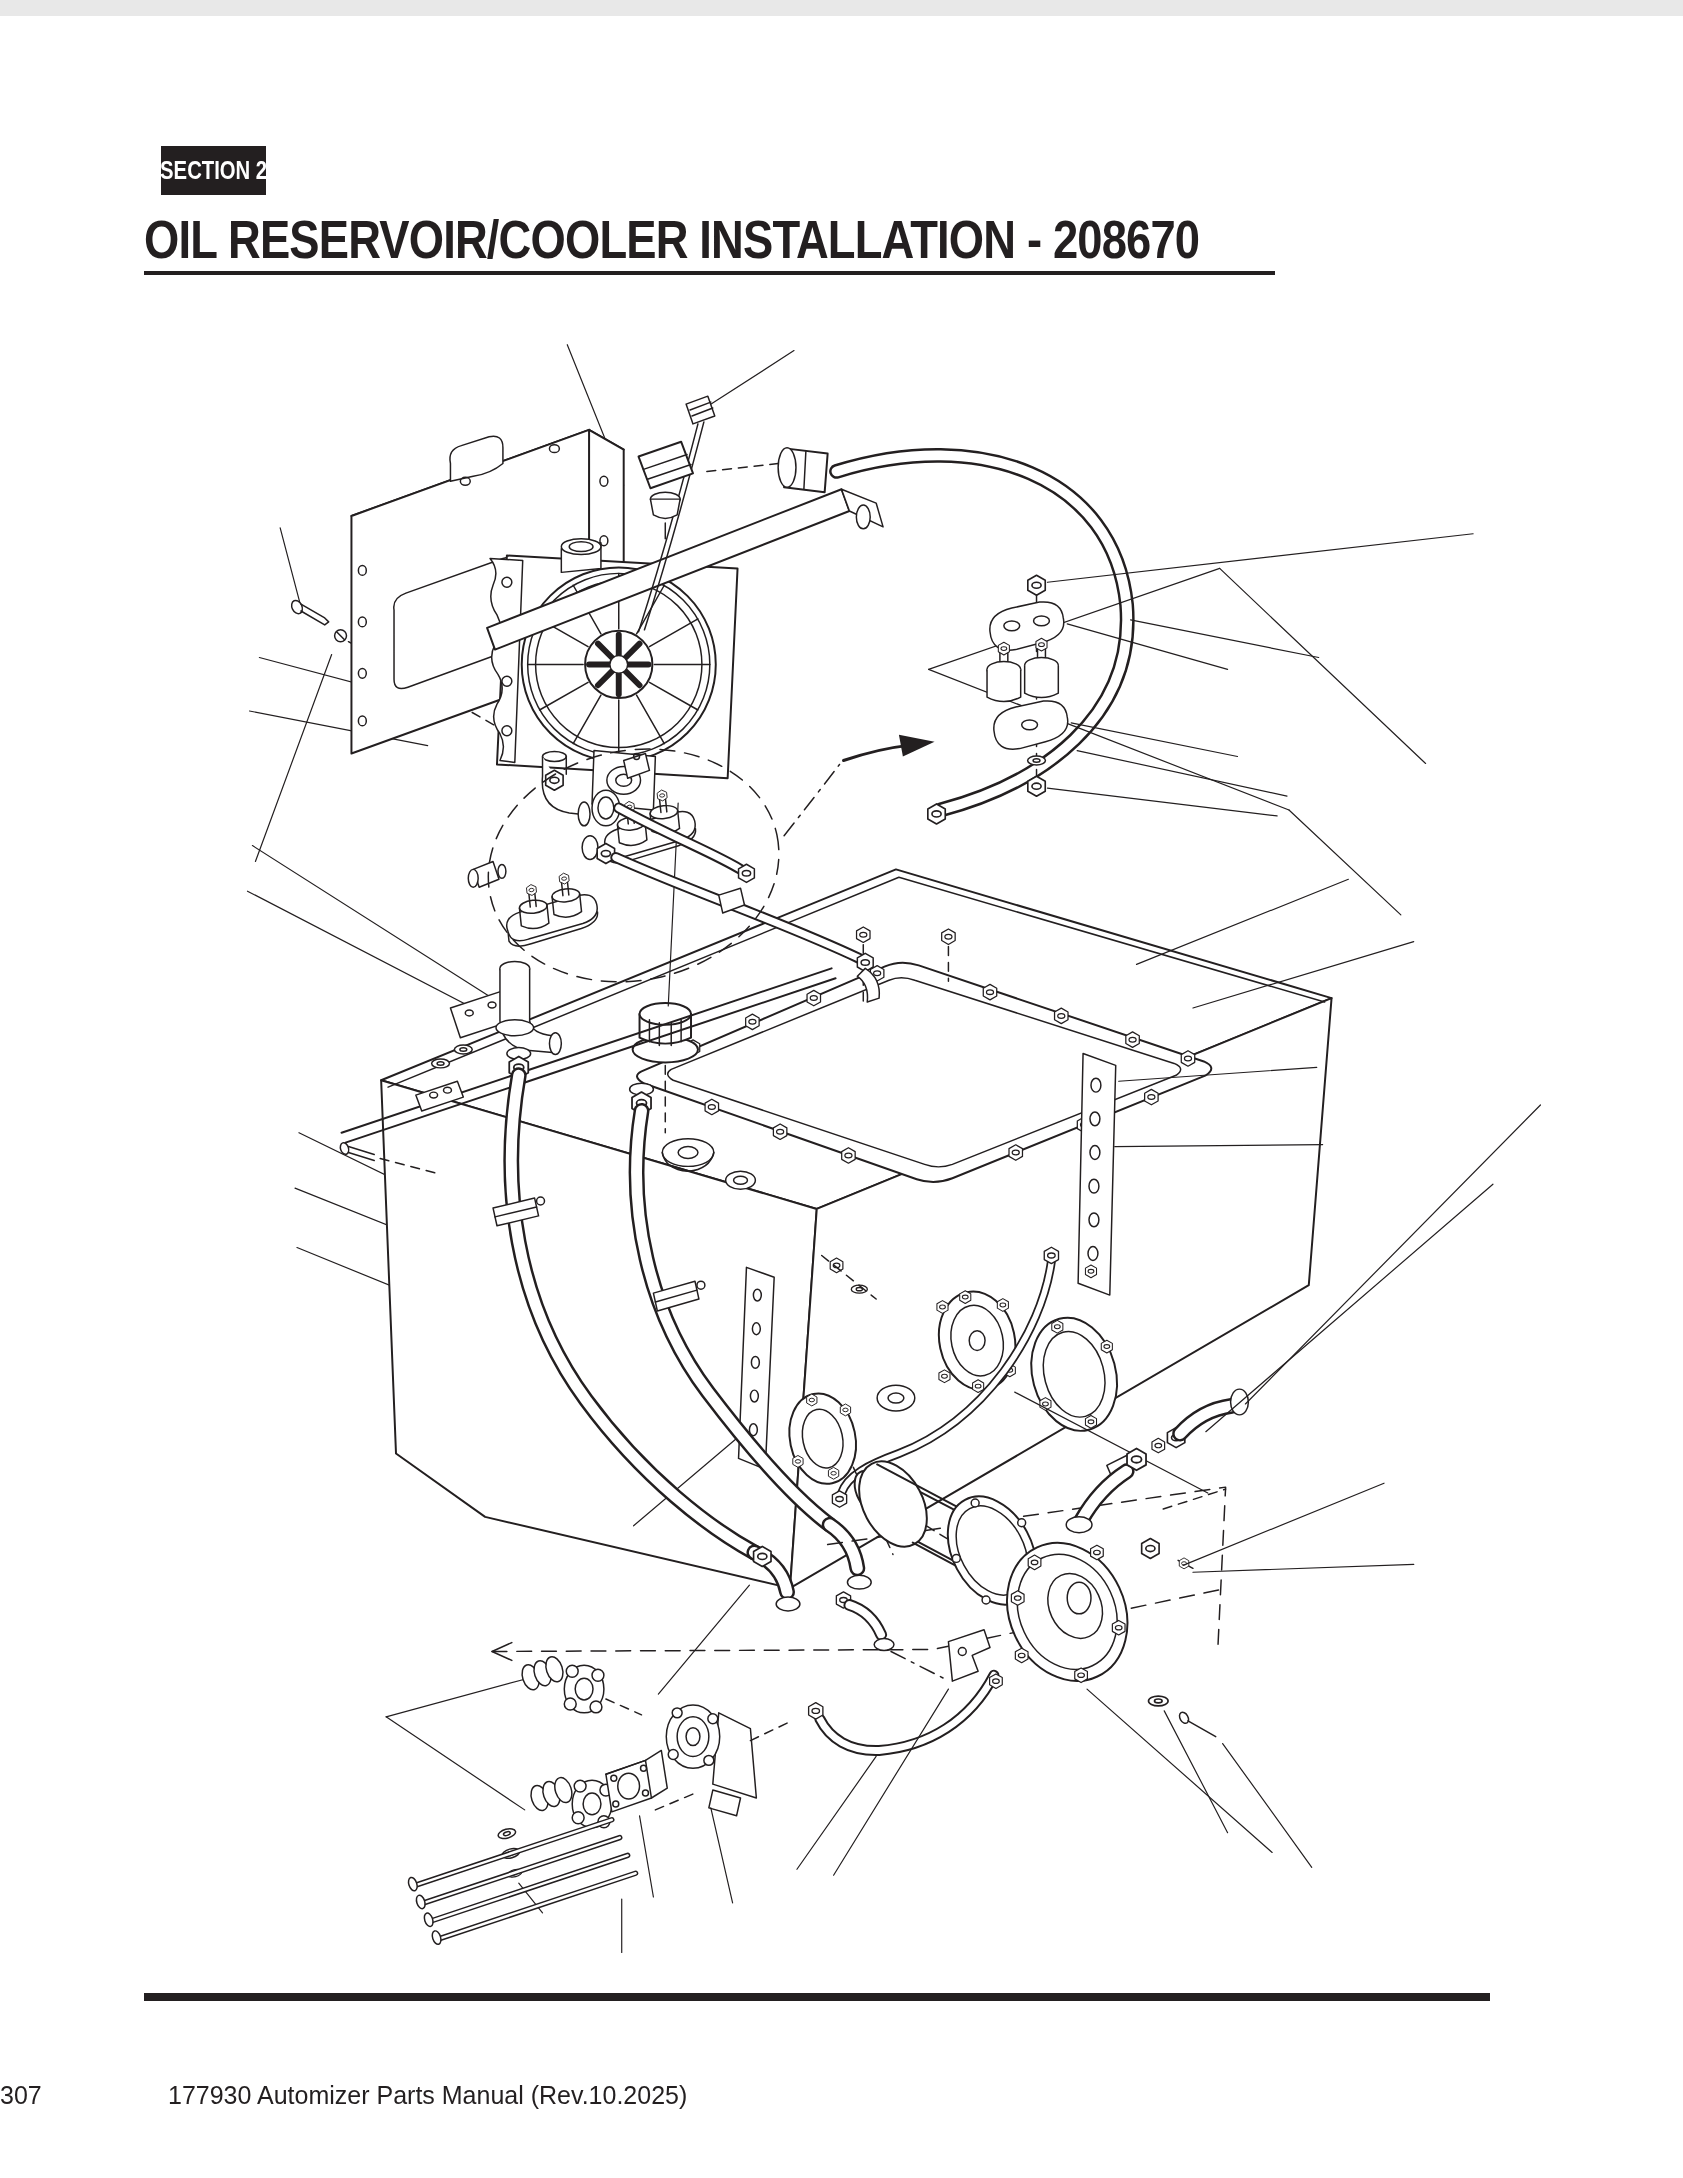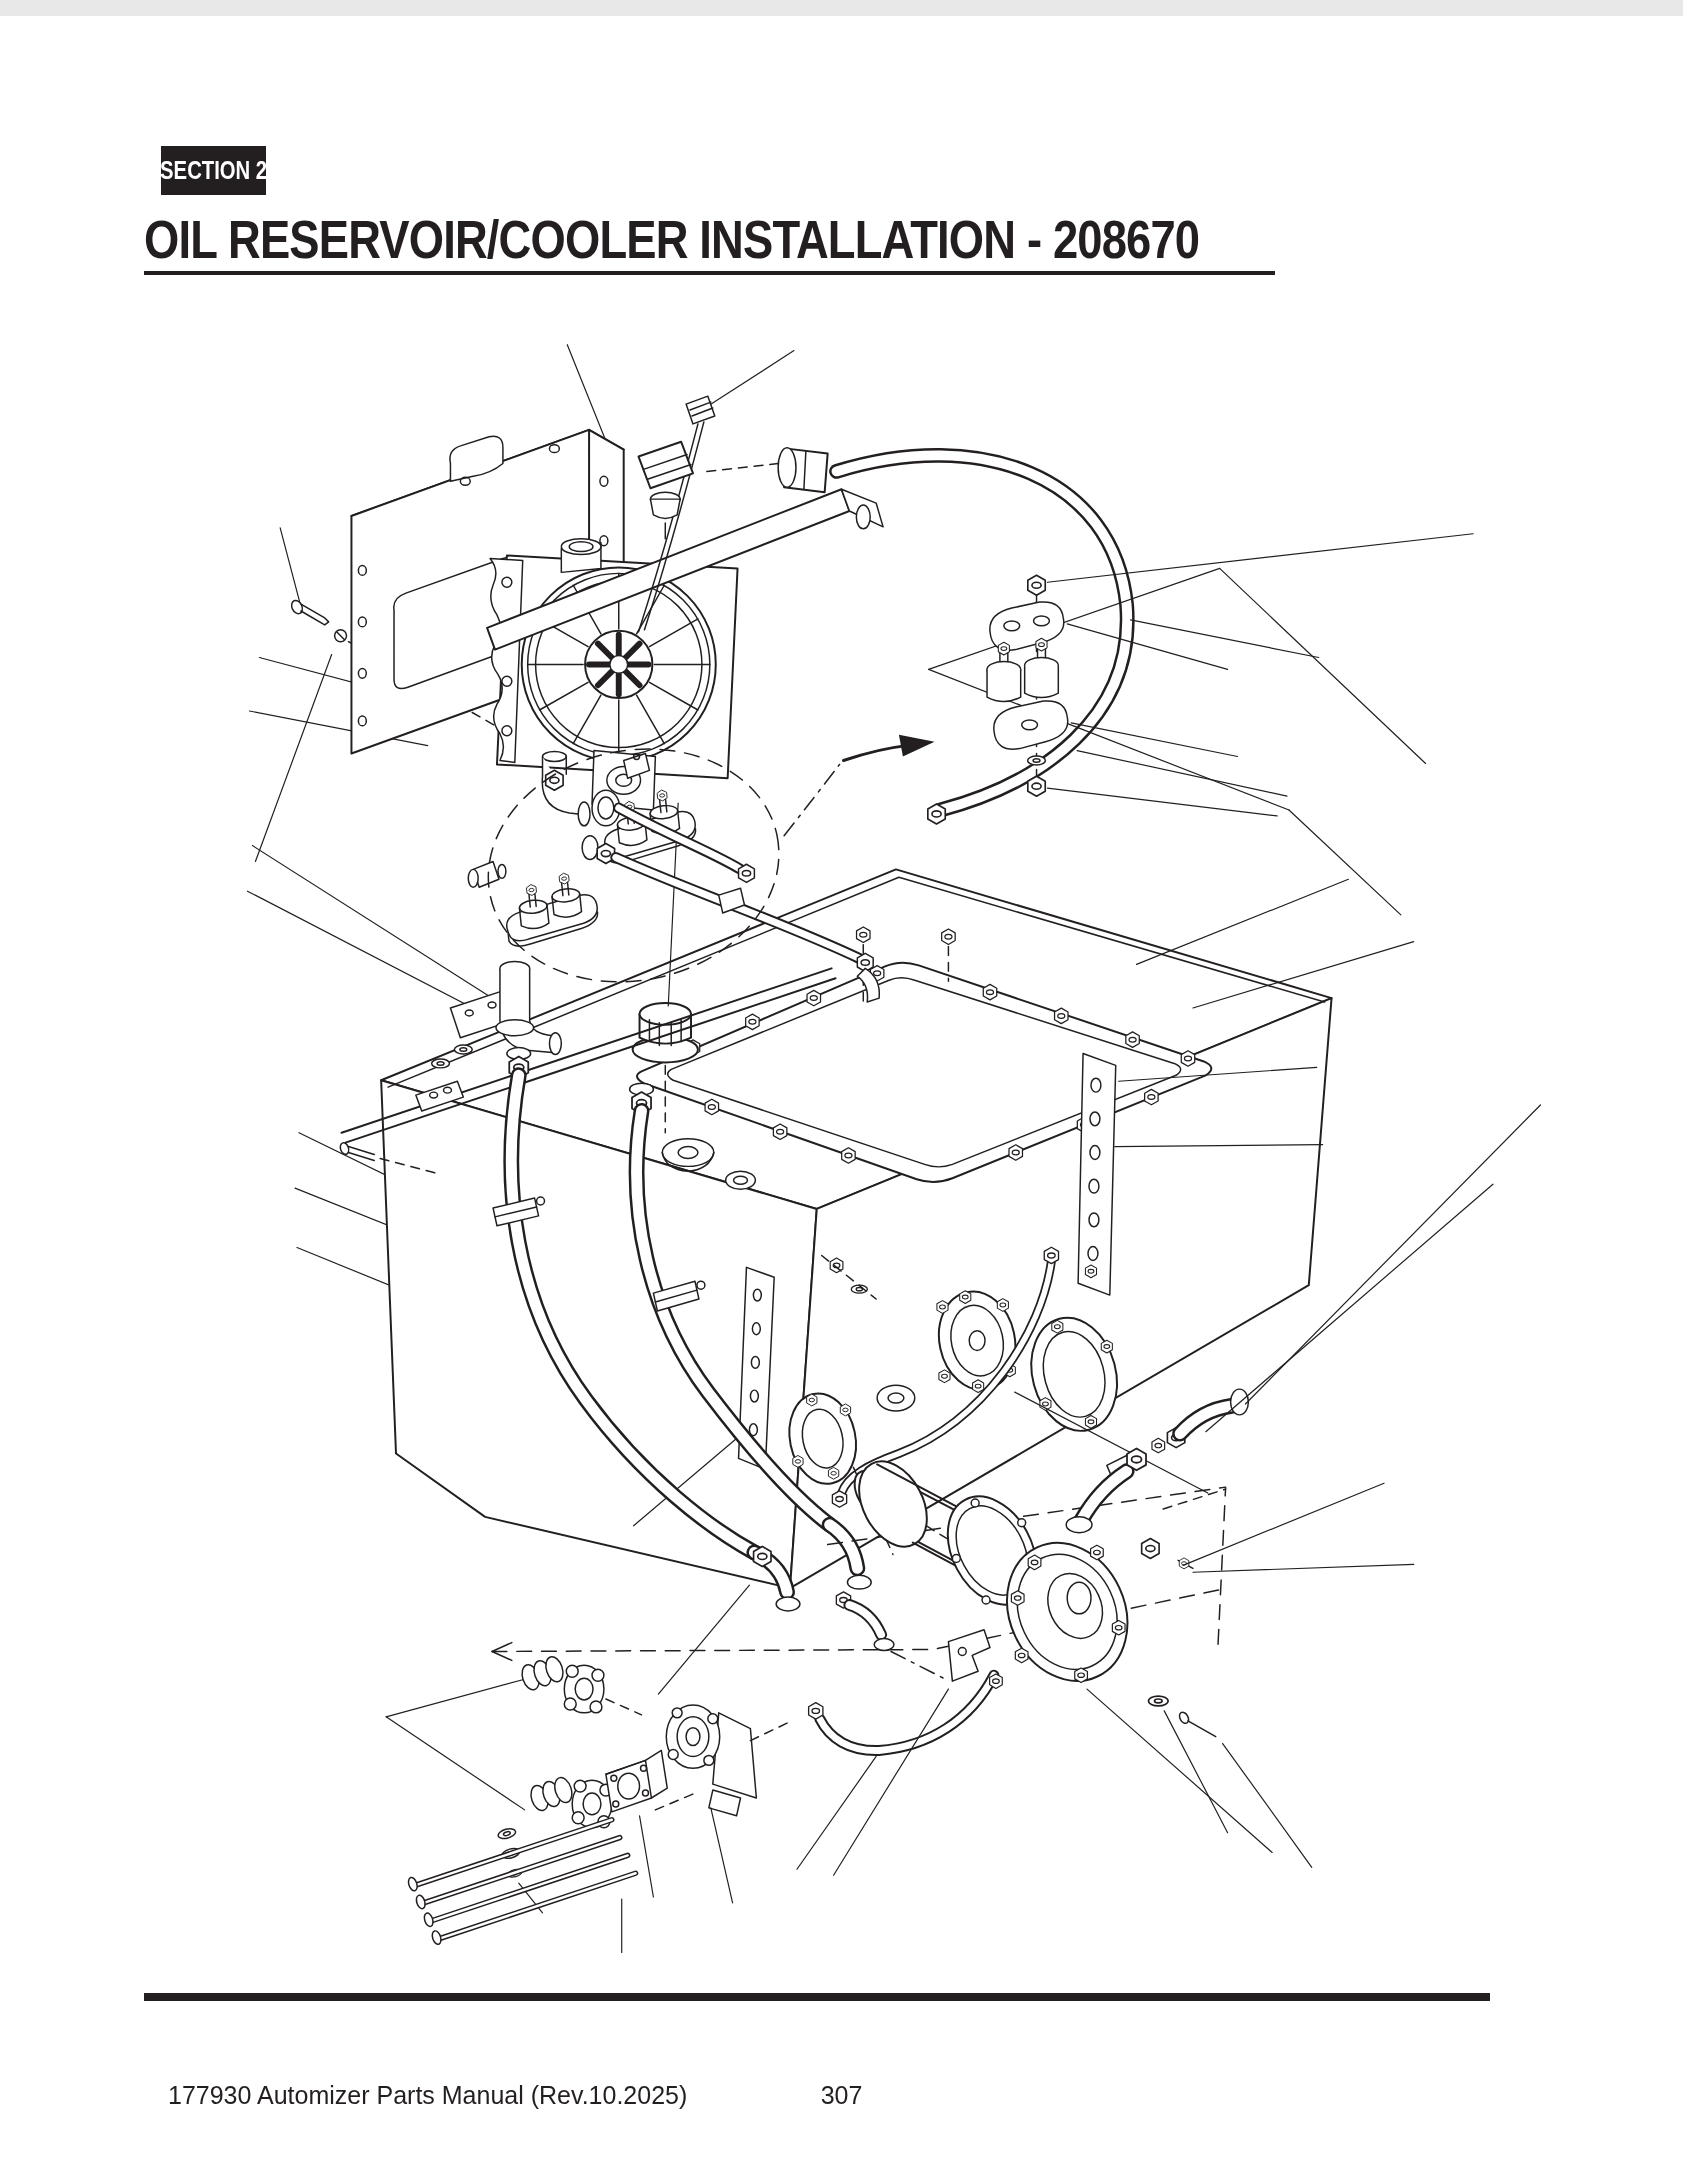--- a/index.html
+++ b/index.html
@@ -8,21 +8,21 @@
         font-family:"Liberation Sans", sans-serif;color:var(--ink);overflow:hidden;margin:16px auto;}
   .badge{position:absolute;left:161px;top:130px;width:105px;height:49px;background:var(--ink);
          display:flex;align-items:center;justify-content:center;}
   .badge span{color:#fff;font-weight:bold;font-size:26px;letter-spacing:0px;white-space:nowrap;
               transform:scaleX(0.78);transform-origin:center;}
   .title{position:absolute;left:144px;top:192px;font-weight:bold;font-size:54px;white-space:nowrap;
          transform:scaleX(0.84);transform-origin:left;letter-spacing:-1px;}
   .rule-thin{position:absolute;left:144px;top:255px;width:1131px;height:4px;background:var(--ink);}
   .rule-thick{position:absolute;left:144px;top:1977px;width:1346px;height:8px;background:var(--ink);}
   .footer-left{position:absolute;left:168px;top:2065px;font-size:25px;}
-  .footer-page{position:absolute;left:0;top:2065px;width:1683px;text-align:center;font-size:25px;}
+  .footer-page{position:absolute;left:0;top:2065px;width:1683px;font-size:25px;}
   svg.diag{position:absolute;left:0;top:0;width:1683px;height:2178px;}
   
   .k {fill:none;stroke:var(--ink);stroke-width:2;stroke-linejoin:round;stroke-linecap:round;}
   .kf{fill:#fff;stroke:var(--ink);stroke-width:2;stroke-linejoin:round;}
   .t {stroke-width:1.5;}
   .ld{stroke-width:1.2;}
   .hb{fill:none;stroke:var(--ink);stroke-linecap:round;}
   .hw{fill:none;stroke:#fff;stroke-linecap:round;}
   .d1{stroke-dasharray:15 10;}
   .d2{stroke-dasharray:9 7;}

